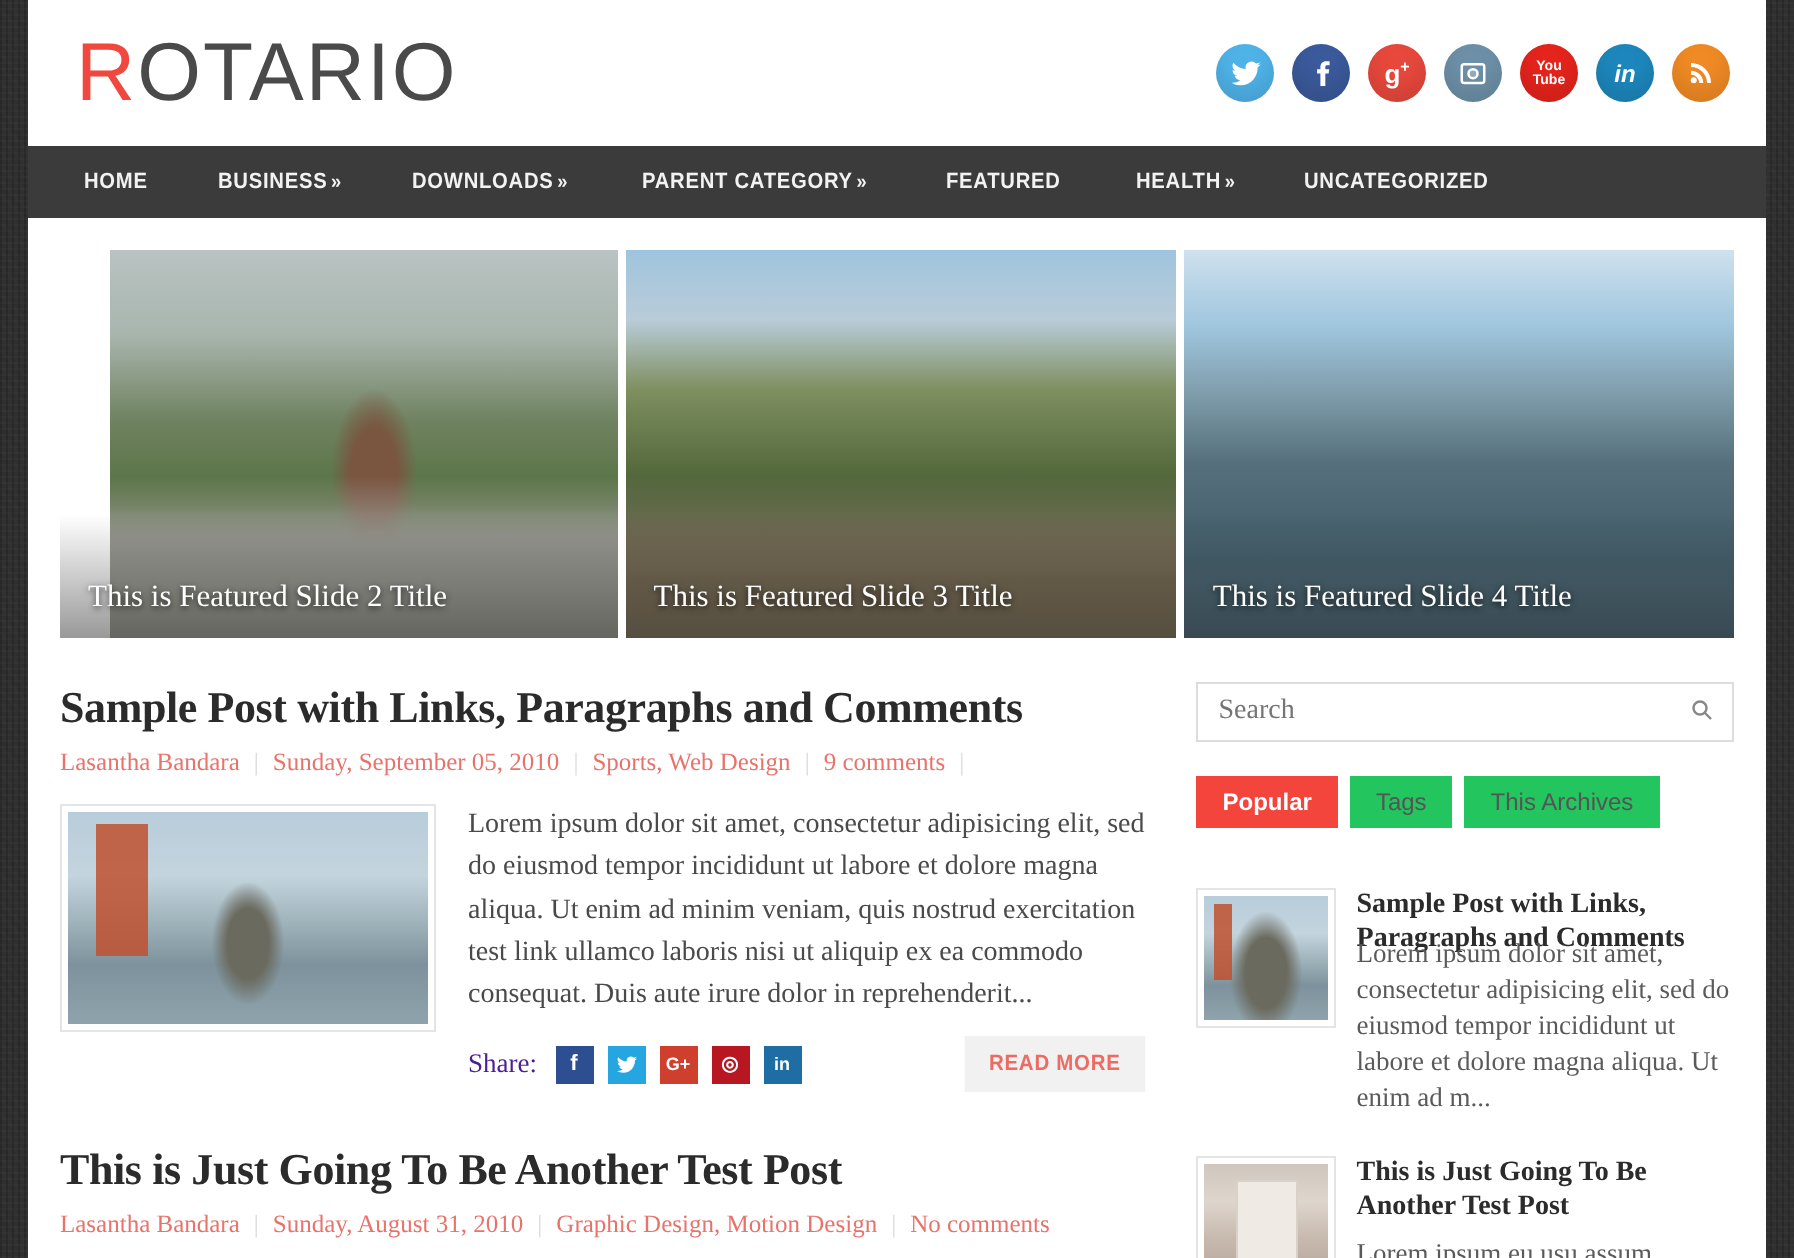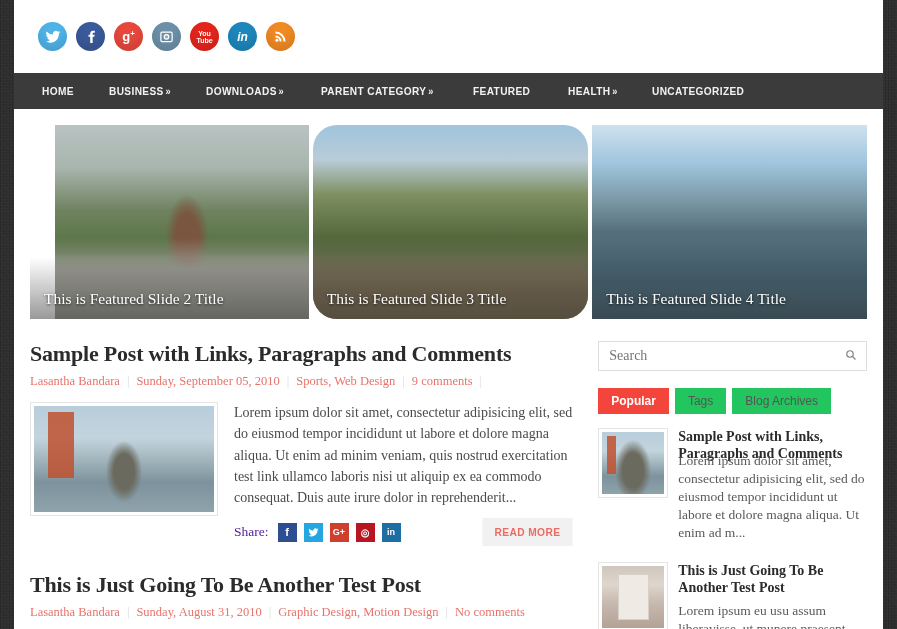--- a/index.html
+++ b/index.html
@@ -79,21 +79,21 @@
   }
   .nav-item .caret { font-size: 10px; margin-left: 2px; }
 
   
   .shell { background: #fff; padding: 16px 16px 0 16px; height: 520px; }
 
   
   .slider { display: flex; gap: 4px; height: 194px; }
   .slide { position: relative; overflow: hidden; }
   .slide.s1 { width: 280px; padding-left: 25px; }
-  .slide.s2 { width: 277px; border-radius: 24px; }
+  .slide.s2 { width: 277px; }
   .slide.s3 { width: 276px; }
   .slide-caption {
     position: absolute; left: 14px; bottom: 11px;
     color: #fff;
     font-family: "Liberation Serif", serif;
     font-size: 15.5px;
     text-shadow: 0 1px 3px rgba(0,0,0,0.75);
     white-space: nowrap;
   }
   .slide-shade {
@@ -221,21 +221,21 @@
     padding: 0 28px 0 10px;
     margin-bottom: 17px;
   }
   .search-input {
     border: none; outline: none; width: 100%;
     font-family: "Liberation Serif", serif;
     font-size: 14px; color: #888; background: transparent;
   }
   .search-icon { position: absolute; right: 9px; top: 7px; color: #888; }
 
-  .tabs { display: flex; margin-bottom: 14px; }
+  .tabs { display: flex; margin-bottom: 30px; }
   .tab {
     font-size: 12px;
     padding: 6px 13px;
     color: #555;
     background: #22c55e;
     white-space: nowrap;
   }
   .tab.active { background: #f4453c; color: #fff; font-weight: bold; }
   .tab-gap { width: 6px; }
 
@@ -255,20 +255,21 @@
     font-size: 13.5px; color: #5a5a5a; line-height: 1.33;
   }
   .side-item-2 { margin-top: 14px; }
 </style>
 </head>
 <body>
 
 <div class="page">
 
   <div class="header">
+    <div class="logo"><span class="accent">R</span><span>OTARIO</span></div>
     <div class="social">
       <a class="social-icon si-twitter">
         <svg width="16" height="16" viewBox="0 0 24 24" fill="#fff">
             <path d="M23 4.9a9 9 0 01-2.6.7 4.5 4.5 0 002-2.5 9 9 0 01-2.9 1.1 4.5 4.5 0 00-7.7 4.1A12.8 12.8 0 012.5 3.6a4.5 4.5 0 001.4 6 4.4 4.4 0 01-2-.6 4.5 4.5 0 003.6 4.4 4.5 4.5 0 01-2 .1 4.5 4.5 0 004.2 3.1A9 9 0 011 18.5a12.7 12.7 0 006.9 2c8.3 0 12.8-6.9 12.8-12.8v-.6A9 9 0 0023 4.9z"></path>
           </svg>
       </a>
       <a class="social-icon si-facebook">
         <svg width="16" height="16" viewBox="0 0 24 24" fill="#fff">
             <path d="M14.5 8.5V6.8c0-.8.2-1.3 1.4-1.3h1.8V2.6c-.3 0-1.4-.1-2.6-.1-2.6 0-4.3 1.6-4.3 4.5v1.5H8.3v3.2h2.5V21h3.7v-9.3h2.5l.4-3.2h-2.9z"></path>
           </svg>
@@ -388,21 +389,21 @@
                 <line x1="15" y1="15" x2="21" y2="21"></line>
               </svg>
           </span>
         </div>
 
         <div class="tabs">
           <div class="tab active">Popular</div>
           <div class="tab-gap"></div>
           <div class="tab">Tags</div>
           <div class="tab-gap"></div>
-          <div class="tab">Blog Archives</div>
+          <div class="tab">This Archives</div>
         </div>
 
         <div class="side-item">
           <div class="side-thumb">
             <div class="thumb-inner thumb-golden"></div>
           </div>
           <div>
             <div class="side-title">Sample Post with Links, Paragraphs and Comments</div>
           </div>
         </div>

